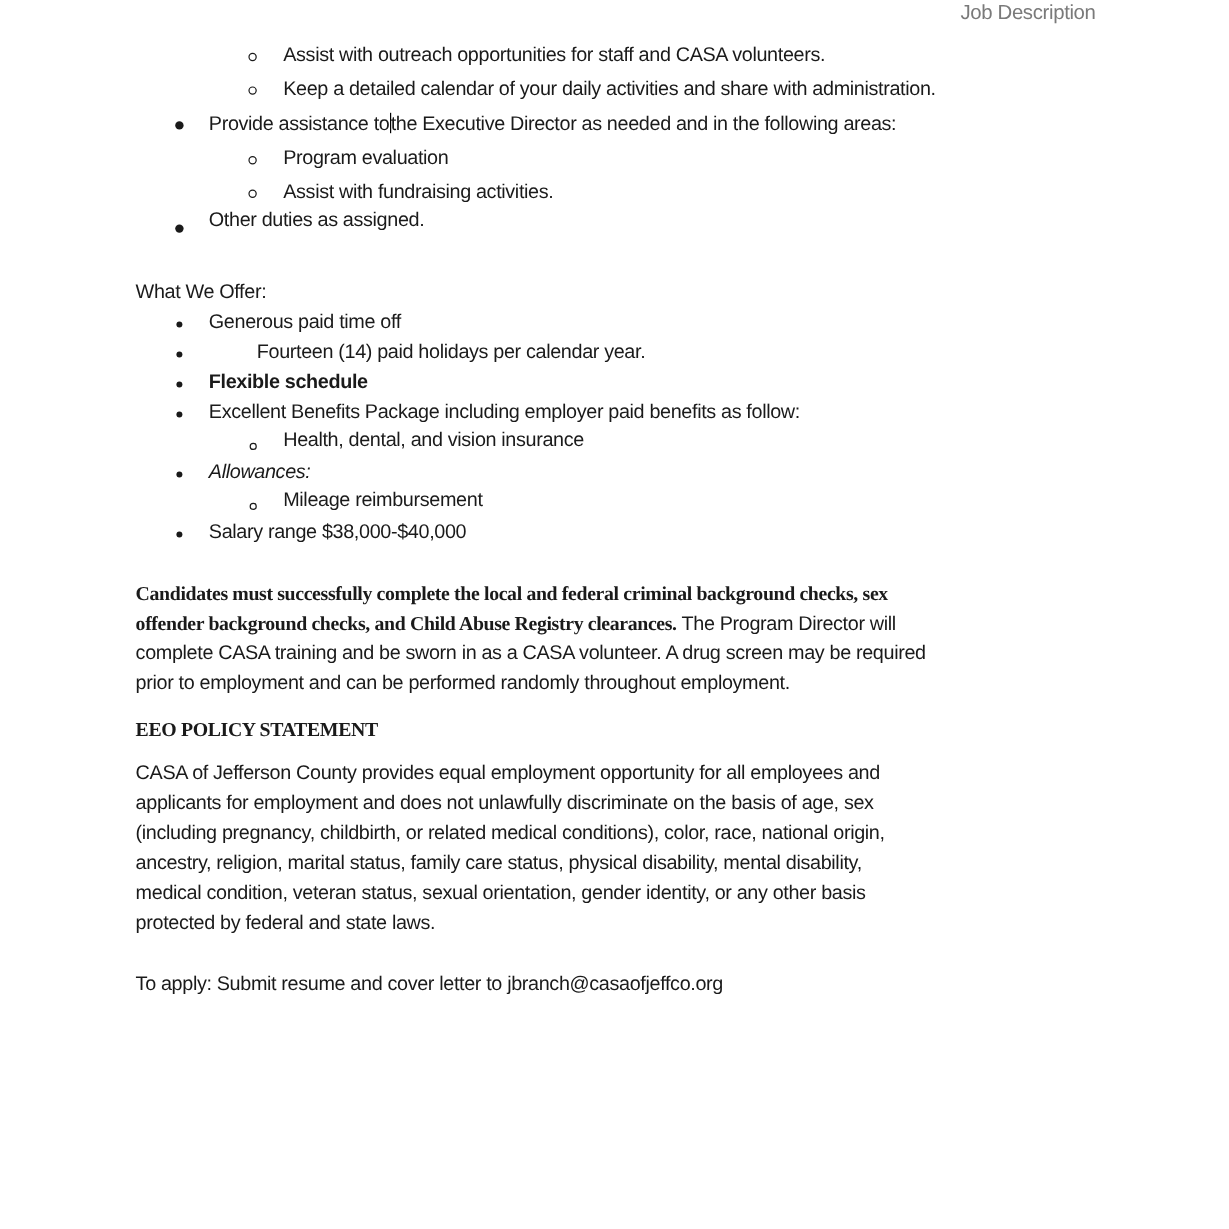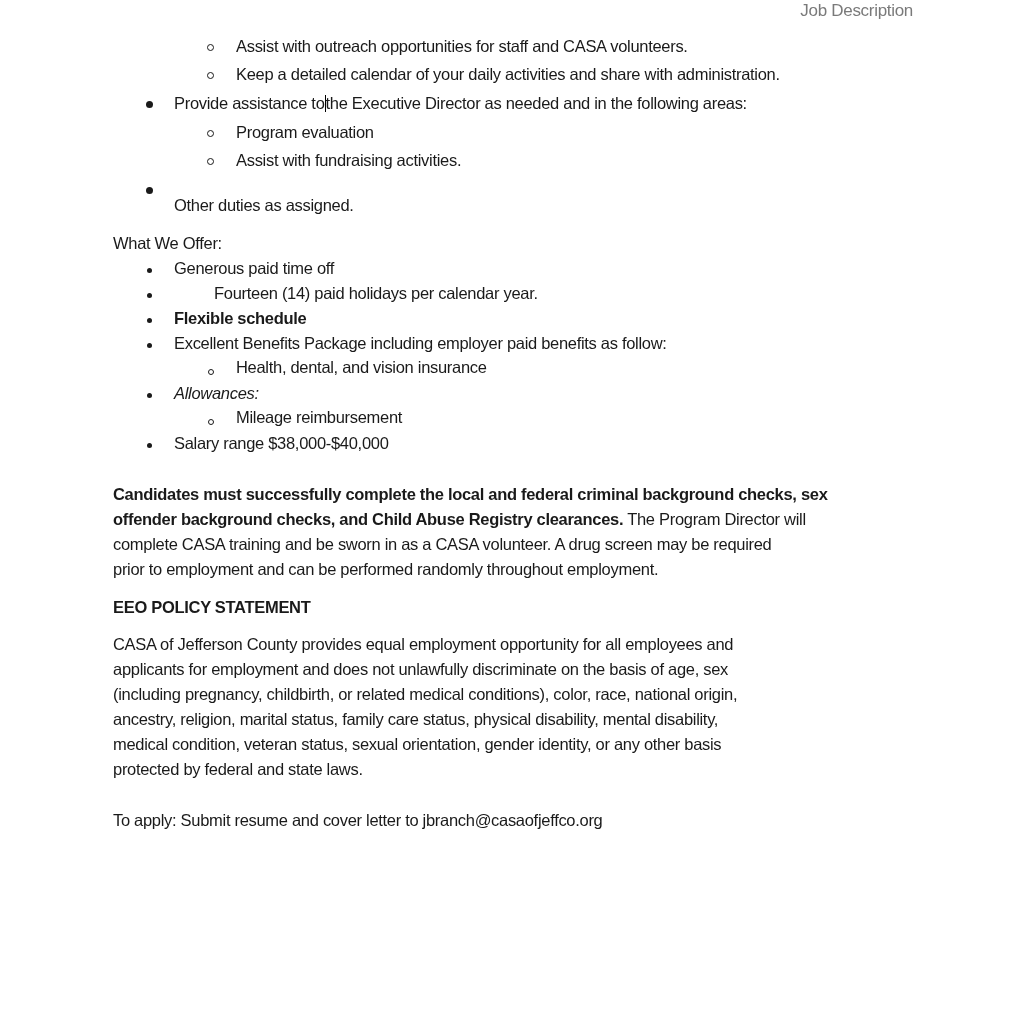--- a/index.html
+++ b/index.html
@@ -7,21 +7,21 @@
          font-family: "Liberation Sans", sans-serif; color: #1a1a1a; font-size: 16.5px; }
   .abs { position: absolute; white-space: nowrap; letter-spacing: -0.3px; }
   .header { right: 111px; top: 1px; color: #7a7a7a; font-size: 17px; }
   .b1t { left: 174px; }
   .b2t { left: 236px; }
   .bullet-dot { width: 7px; height: 7px; border-radius: 50%; background: #1a1a1a; position: absolute; }
   .bullet-small { width: 5px; height: 5px; border-radius: 50%; background: #1a1a1a; position: absolute; }
   .circ { width: 7px; height: 7px; border-radius: 50%; border: 1.4px solid #1a1a1a; position: absolute; box-sizing: border-box; }
   .circ-small { width: 6px; height: 6px; border-radius: 50%; border: 1.3px solid #1a1a1a; position: absolute; box-sizing: border-box; }
   .para { left: 113px; }
-  .bold { font-weight: bold; }
+  .bold { font-weight: bold; font-family: Liberation Serif, serif; }
   .caret { display: inline-block; width: 1px; height: 17px; background: #000; vertical-align: -3px; }
 </style>
 </head>
 <body>
 
 <div class="abs header">Job Description</div>
 
 <div class="circ" style="left:207px;top:44px;"></div>
 <div class="abs b2t" style="top:37px;">Assist with outreach opportunities for staff and CASA volunteers.</div>
 <div class="circ" style="left:207px;top:72px;"></div>
@@ -29,21 +29,21 @@
 
 <div class="bullet-dot" style="left:146px;top:101px;"></div>
 <div class="abs b1t" style="top:94px;"><span>Provide assistance to</span><span class="caret"></span><span>the Executive Director as needed and in the following areas:</span></div>
 
 <div class="circ" style="left:207px;top:130px;"></div>
 <div class="abs b2t" style="top:123px;">Program evaluation</div>
 <div class="circ" style="left:207px;top:158px;"></div>
 <div class="abs b2t" style="top:151px;">Assist with fundraising activities.</div>
 
 <div class="bullet-dot" style="left:146px;top:187px;"></div>
-<div class="abs b1t" style="top:196px;">Other duties as assigned.</div>
+<div class="abs b1t" style="top:174px;">Other duties as assigned.</div>
 
 <div class="abs para" style="top:234px;">What We Offer:</div>
 
 <div class="bullet-small" style="left:147px;top:268px;"></div>
 <div class="abs b1t" style="top:259px;">Generous paid time off</div>
 <div class="bullet-small" style="left:147px;top:293px;"></div>
 <div class="abs b1t" style="top:284px;margin-left:40px;">Fourteen (14) paid holidays per calendar year.</div>
 <div class="bullet-small" style="left:147px;top:318px;"></div>
 <div class="abs b1t" style="top:309px;font-weight:bold;">Flexible schedule</div>
 <div class="bullet-small" style="left:147px;top:343px;"></div>

